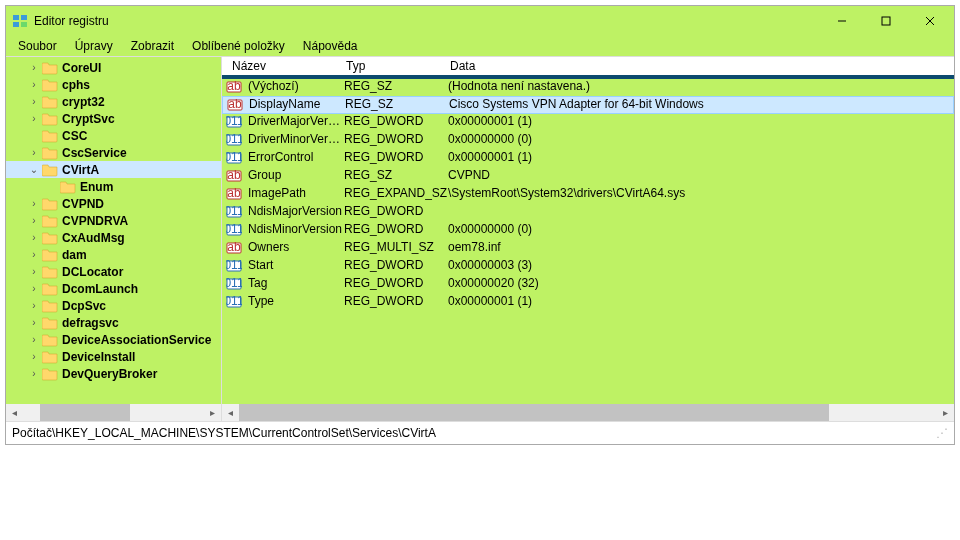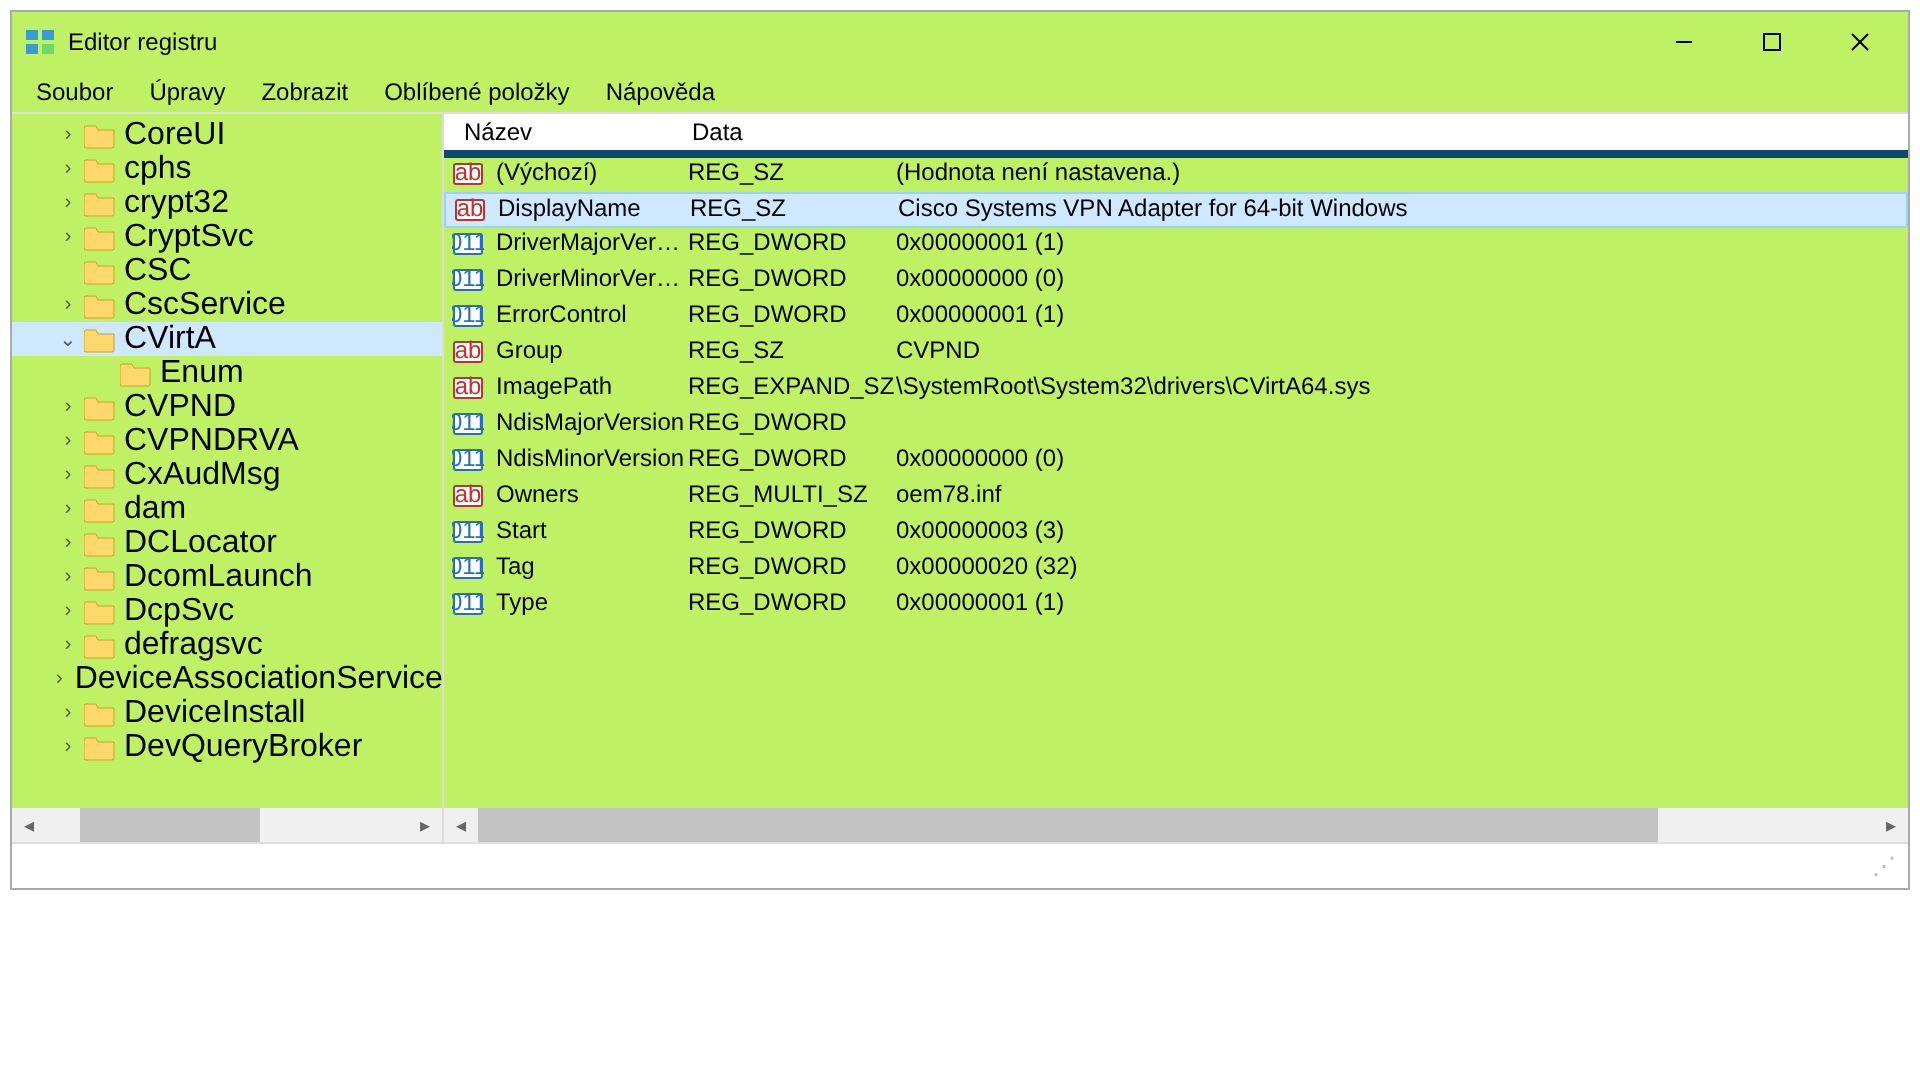--- a/index.html
+++ b/index.html
@@ -10,21 +10,21 @@
 .titlebar .title { flex: 1; font-size: 12px; }
 .titlebar .ctl { width: 44px; height: 28px; display: inline-flex; align-items: center; justify-content: center; cursor: default; }
 .menubar { height: 20px; display: flex; align-items: center; padding: 0 4px; gap: 2px; }
 .menubar .item { padding: 2px 8px; cursor: default; }
 .client { flex: 1; display: flex; border-top: 1px solid #ddd; border-bottom: 1px solid #ddd; min-height: 0; }
 .tree-pane { width: 216px; display: flex; flex-direction: column; border-right: 1px solid #ddd; min-height: 0; }
 .tree { flex: 1; overflow: hidden; padding-top: 2px; }
 .tree-row { display: flex; align-items: center; height: 17px; white-space: nowrap; cursor: default; }
 .tree-row .tw { width: 12px; height: 12px; display: inline-flex; align-items: center; justify-content: center; color: #555; font-size: 10px; margin-right: 2px; }
 .tree-row .folder { width: 16px; height: 14px; margin-right: 4px; }
-.tree-row .label { font-size: 16px; }
+.tree-row .label { font-size: 12px; font-weight: bold; }
 .tree-row.selected { background: #cde8ff; }
 .tree-row.selected .label { }
 .hscrollbar { height: 17px; background: #f0f0f0; display: flex; align-items: center; }
 .hscrollbar .arrow, .hscrollbar .thumb, .hscrollbar .track { height: 17px; }
 .hscrollbar .arrow { width: 17px; background: #f0f0f0; display:flex;align-items:center;justify-content:center;color:#666;font-size:10px;}
 .hscrollbar .track { flex:1; background:#f0f0f0; position:relative; }
 .hscrollbar .thumb { position:absolute; background:#c2c2c2; }
 .list-pane { flex: 1; display: flex; flex-direction: column; min-width: 0; }
 .list-header { display: flex; height: 22px; align-items: center; border-bottom: 4px solid #0c4a6e; background:#fff; }
 .list-header .col { padding: 3px 6px; color:#000; border-right: 1px solid transparent; cursor:default;}
@@ -224,20 +224,21 @@
         <div class="track">
           <div class="thumb" style="left:17px;width:90px;"></div>
         </div>
         <div class="arrow">▸</div>
       </div>
     </div>
 
     <div class="list-pane">
       <div class="list-header">
         <div class="col col-name" style="padding-left:10px">Název</div>
+        <div class="col col-type">Typ</div>
         <div class="col col-data">Data</div>
       </div>
       <div class="list-body" id="list">
           <div class="list-row">
             <span class="cicon"><svg viewBox="0 0 16 16">
                 <rect x="1" y="3" width="14" height="10" rx="1" fill="#fff" stroke="#b33"></rect>
                 <text x="8" y="11" font-size="7" text-anchor="middle" fill="#b33" font-family="Arial">ab</text>
               </svg></span>
             <span class="cell cname">(Výchozí)</span>
             <span class="cell ctype">REG_SZ</span>
@@ -355,15 +356,16 @@
         <div class="arrow">◂</div>
         <div class="track">
           <div class="thumb" style="left:0;width:590px;"></div>
         </div>
         <div class="arrow">▸</div>
       </div>
     </div>
   </div>
 
   <div class="statusbar">
+    <span>Počítač\HKEY_LOCAL_MACHINE\SYSTEM\CurrentControlSet\Services\CVirtA</span>
     <span class="grip">⋰</span>
   </div>
 </div>
 
 </body></html>

